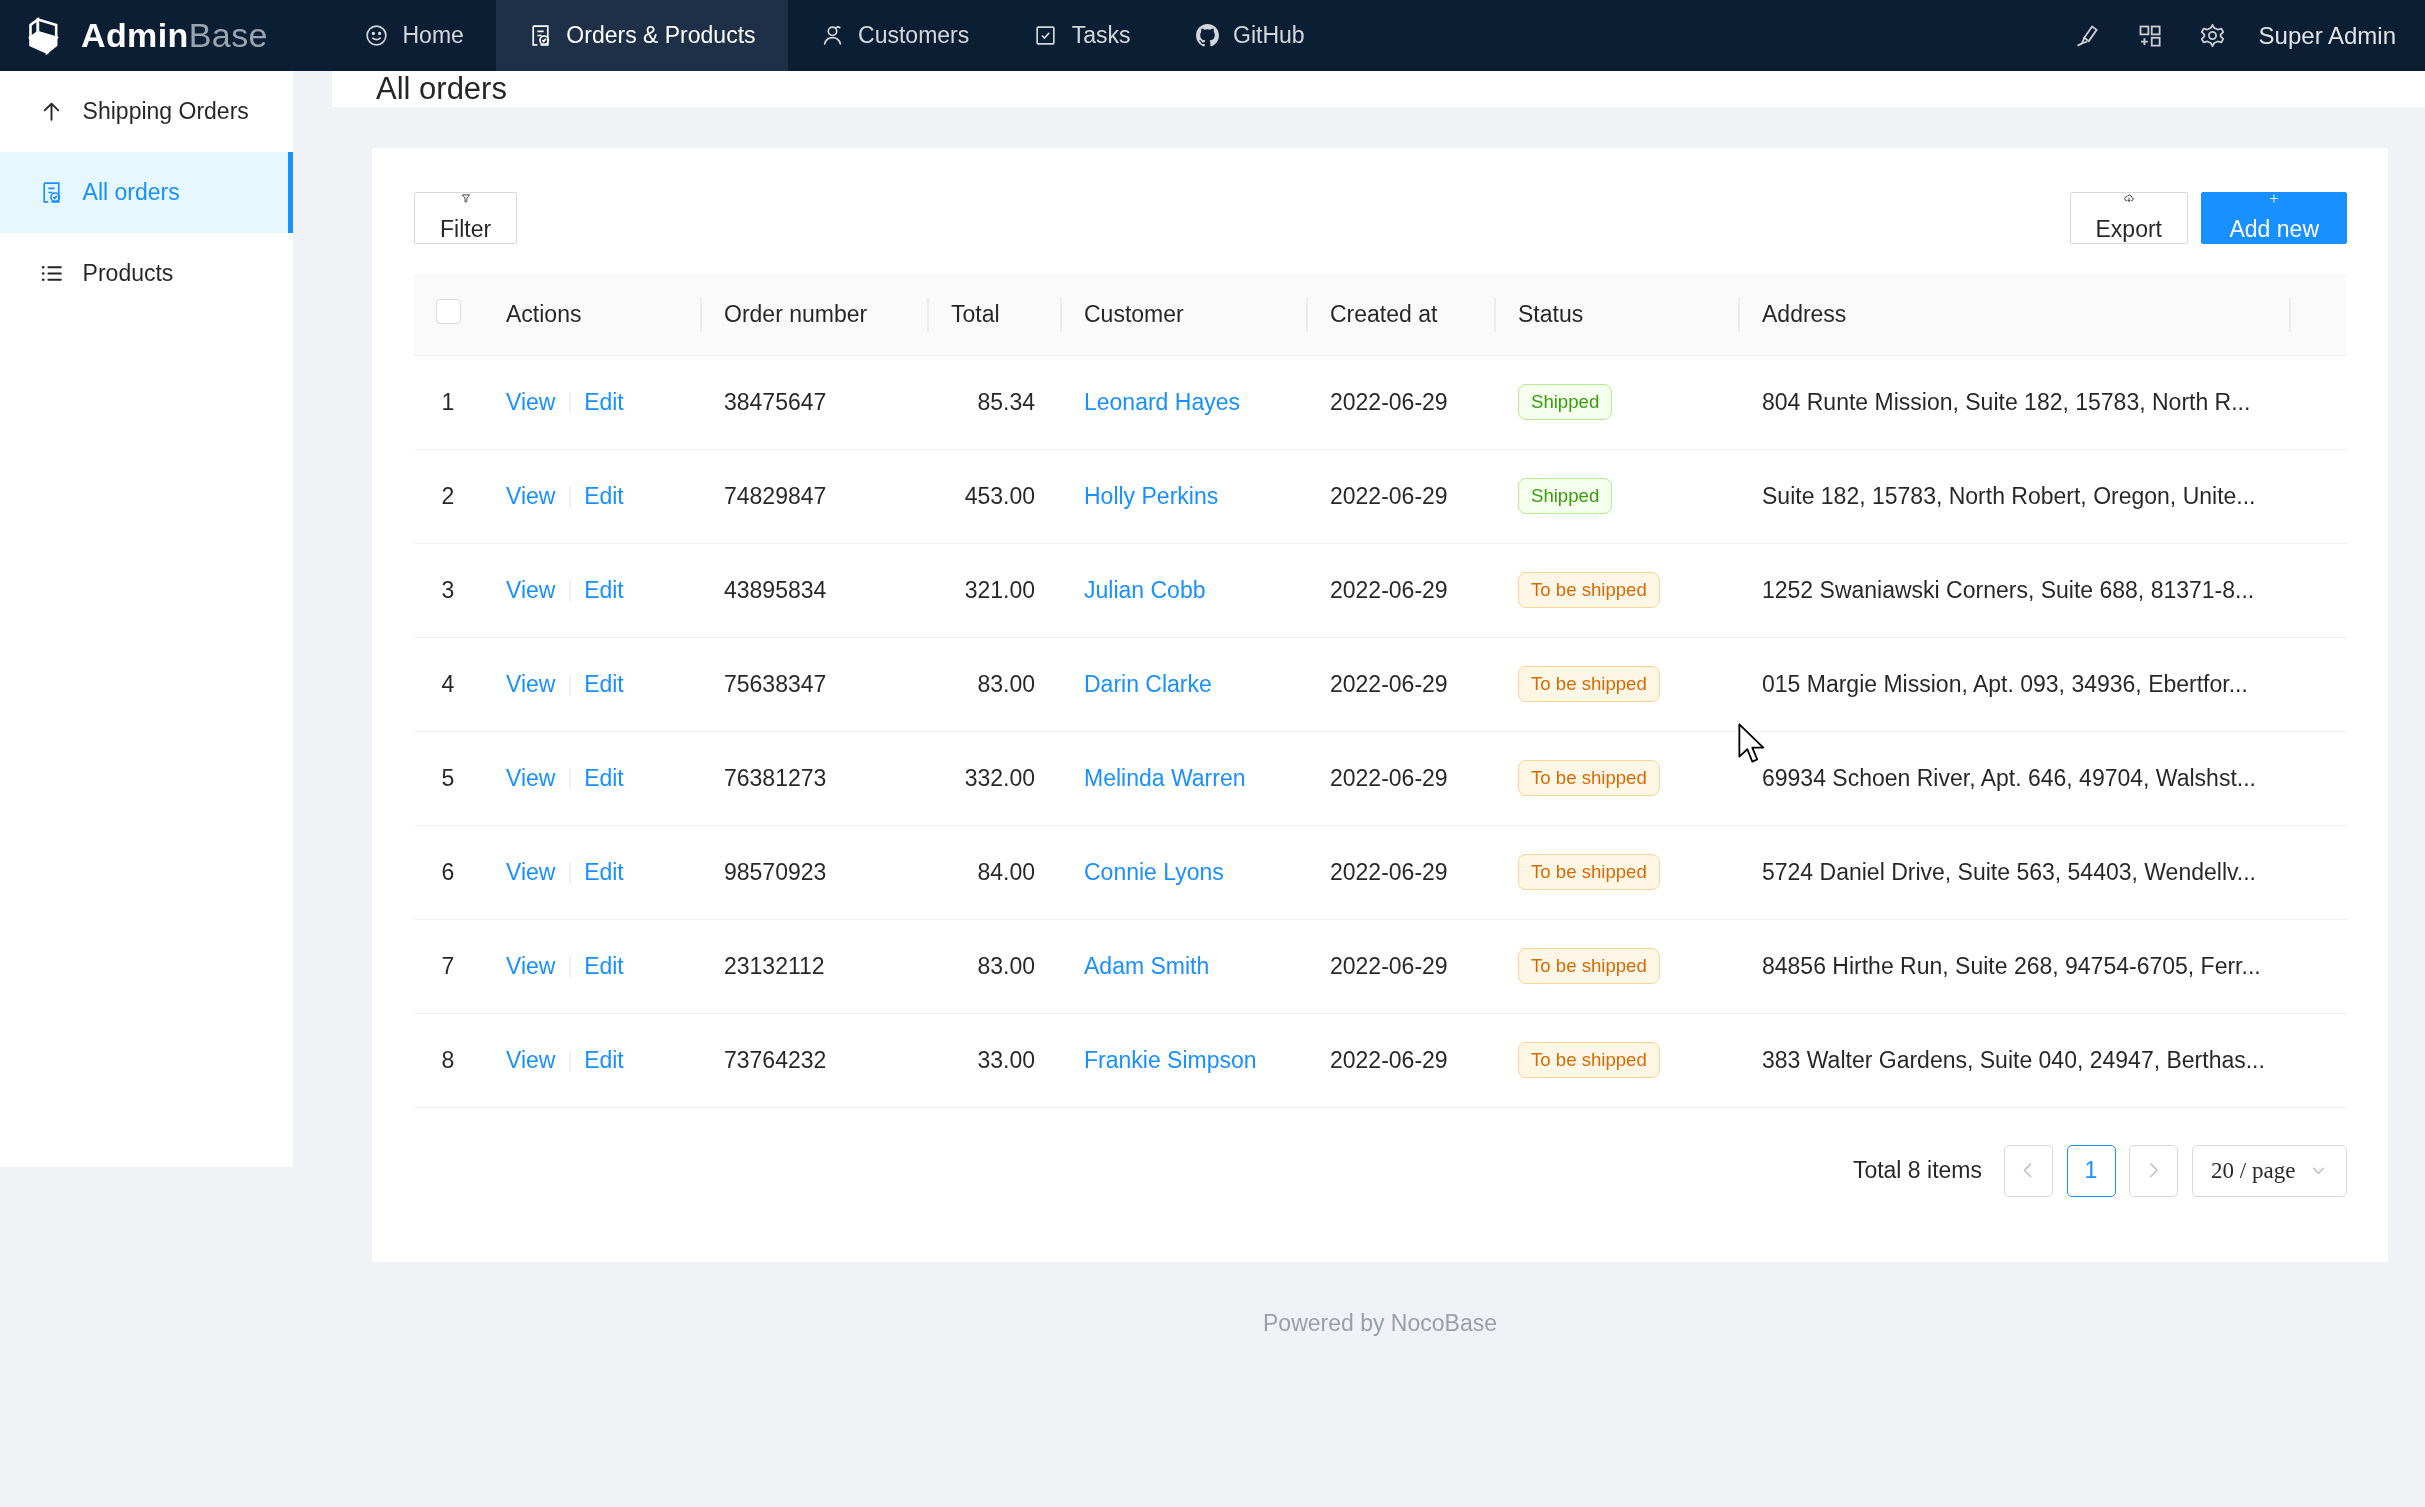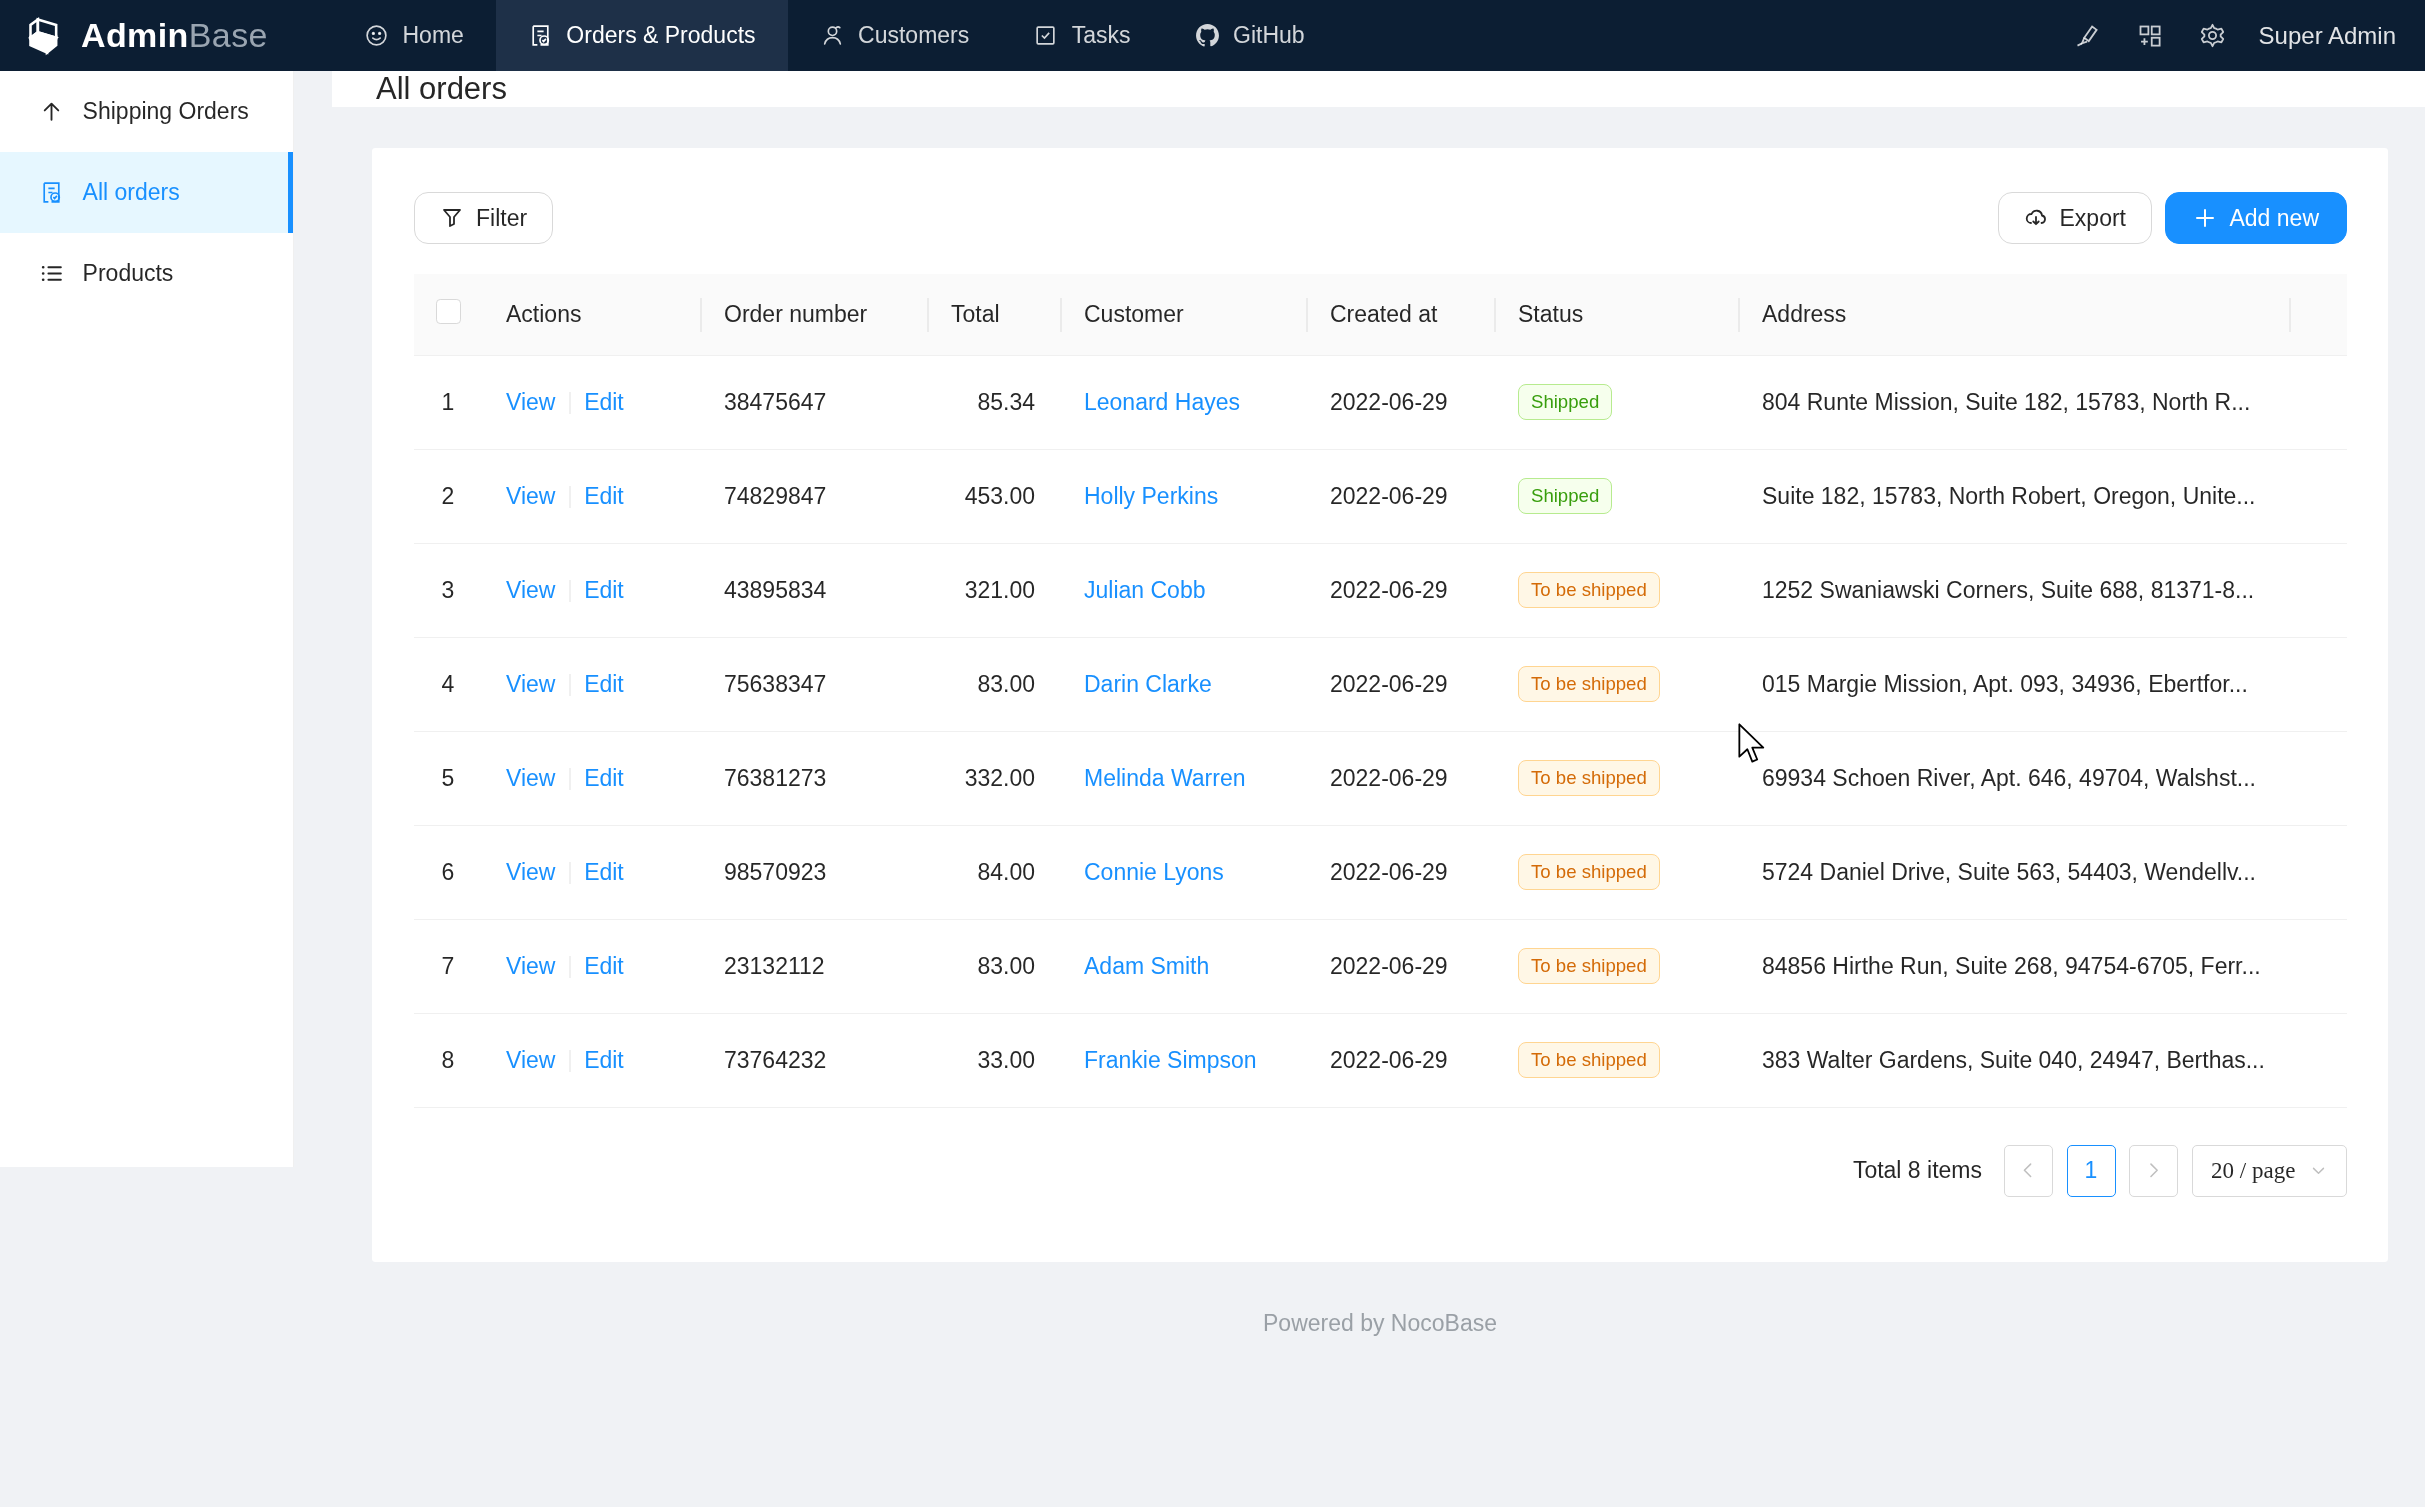--- a/index.html
+++ b/index.html
@@ -37,22 +37,22 @@
   .main { flex:1; display:flex; flex-direction:column; background:#f0f2f5; }
   .page-header { height:123px; background:#ffffff; display:flex; align-items:center; padding-left:44px; }
   .page-title { font-size:31px; font-weight:500; color:#262626; }
 
   .content { flex:1; padding:41px 38px 0 40px; }
   .card { background:#ffffff; border-radius:3.4px; height:1114px; padding:44px 41px 0 42px; }
 
   
   .toolbar { display:flex; align-items:center; justify-content:space-between; margin-bottom:30px; }
   .btn { display:inline-flex; align-items:center; gap:12px; height:52px; padding:0 25px;
-    border:1.7px solid #d9d9d9; border-radius:14px; background:#ffffff; font-size:23px;
-    color:rgba(0,0,0,0.85); cursor:pointer; font-family:inherit; }
+    border:1.7px solid #d9d9d9; border-radius:2px; background:#ffffff; font-size:23px;
+    color:rgba(0,0,0,0.85); cursor:pointer; font-family:inherit;flex-direction:column; }
   .btn svg { width:24px; height:24px; }
   .btn-primary { background:#1890ff; border-color:#1890ff; color:#ffffff; padding:0 27px; }
   .toolbar-right { display:flex; gap:13.5px; }
 
   
   table { border-collapse:collapse; table-layout:fixed; width:1933px; }
   thead th { background:#fafafa; height:81px; text-align:left; font-weight:500; font-size:23px;
     color:rgba(0,0,0,0.85); padding:0 0 0 24px; border-bottom:1.7px solid #f0f0f0; position:relative; }
   thead th.sep::before { content:""; position:absolute; left:0; top:24px; width:1.7px; height:34px; background:rgba(0,0,0,0.06); }
   thead th.col-spacer::before { content:""; position:absolute; left:0; top:24px; width:1.7px; height:34px; background:rgba(0,0,0,0.06); }

